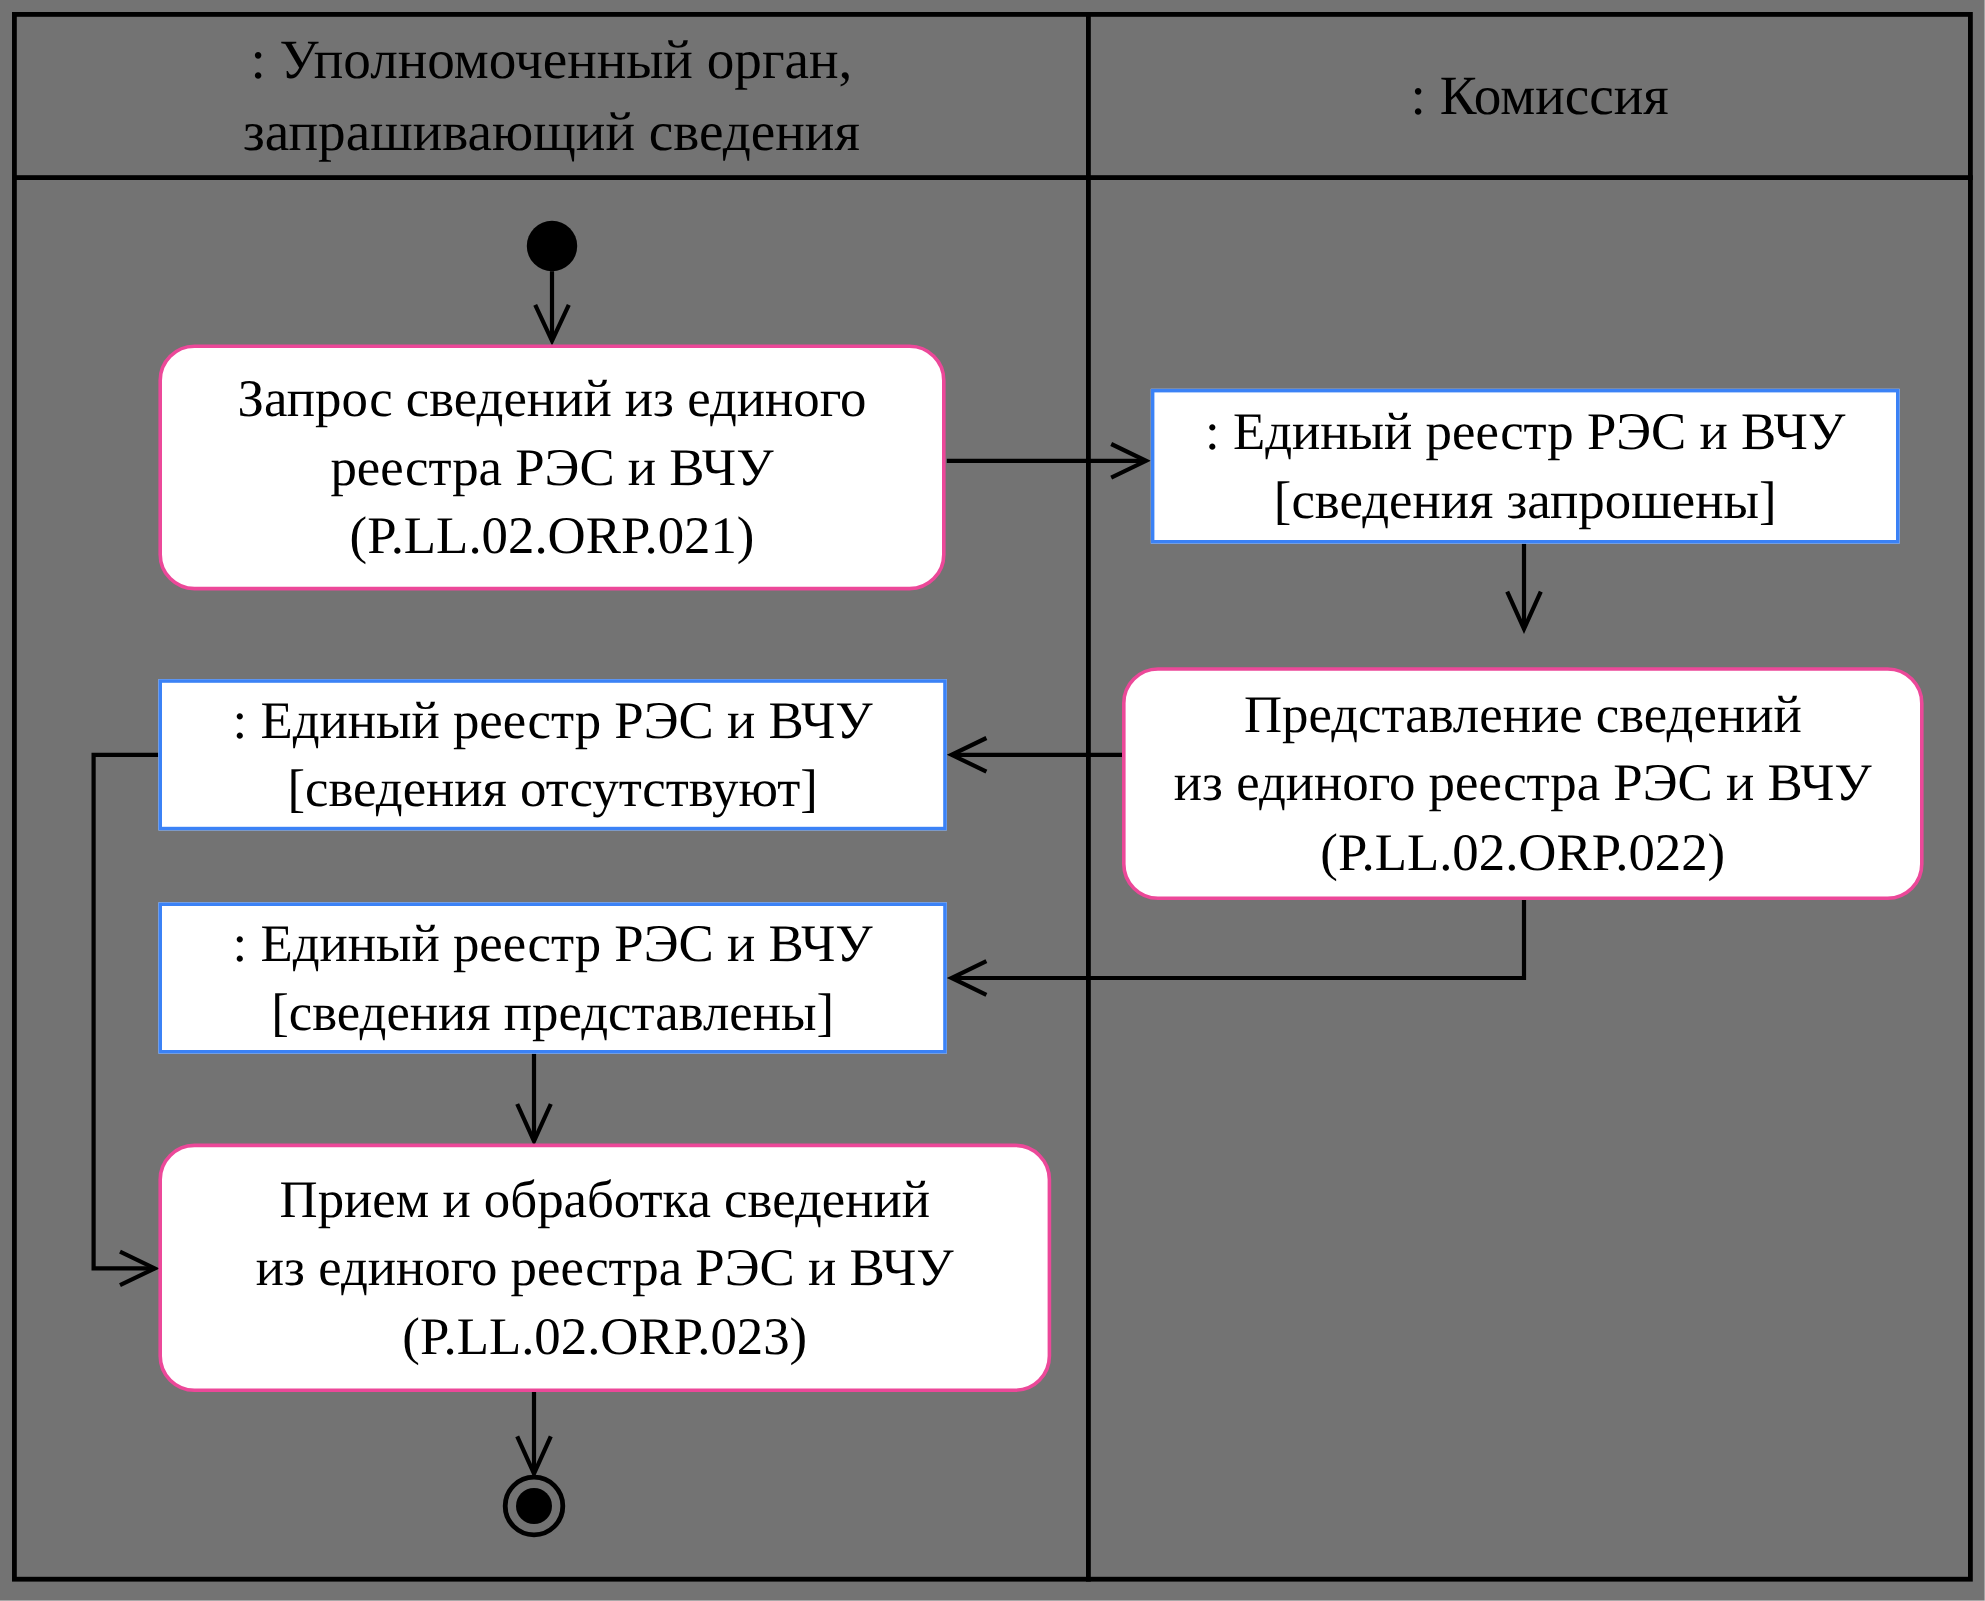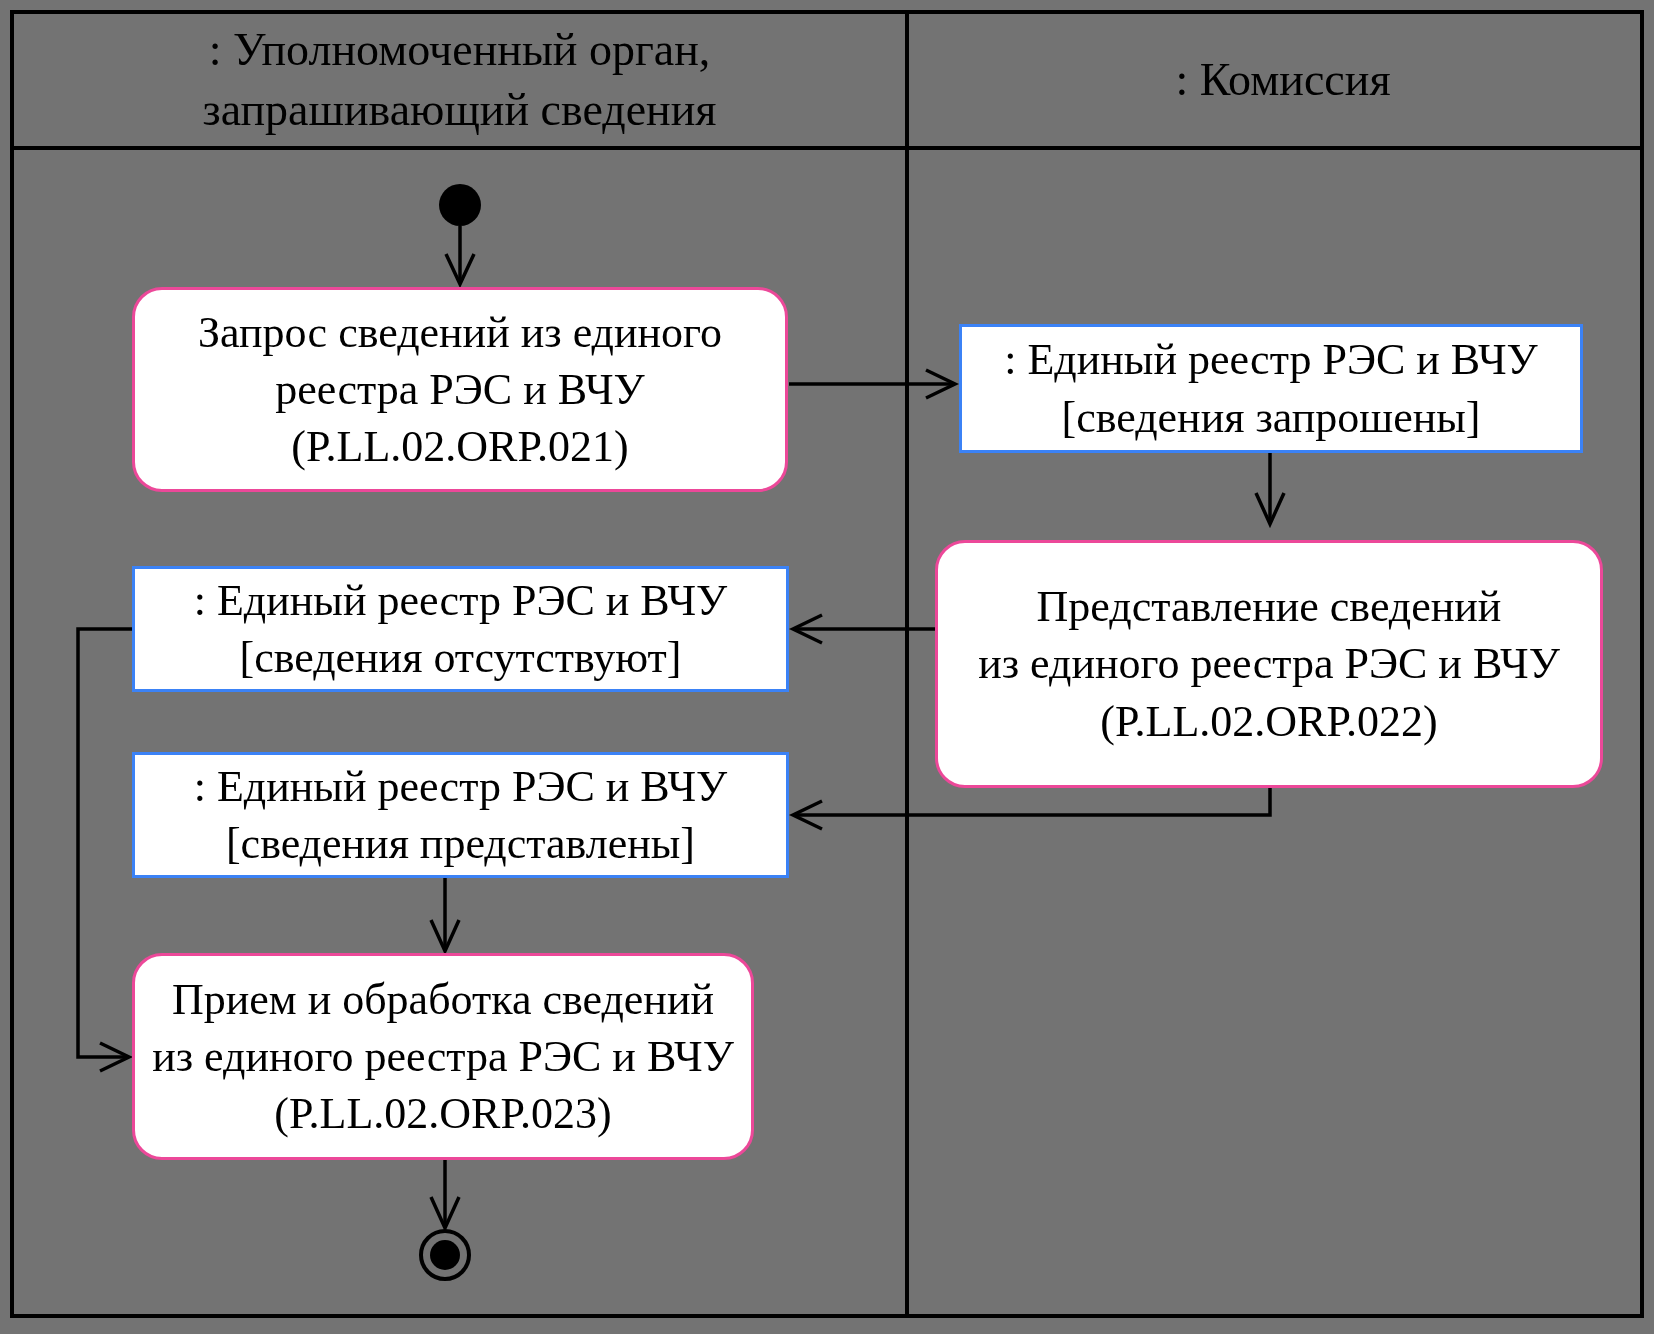--- a/index.html
+++ b/index.html
@@ -57,24 +57,24 @@
     font-size: 44px;
     line-height: 1.3;
     white-space: pre;
     box-sizing: border-box;
   }
   .action { border: 3px solid #ec4899; border-radius: 30px; }
   .object { border: 3px solid #3b82f6; }
 
   #node-request            { left: 132px; top: 287px; width: 656px; height: 205px; }
   #node-registry-requested { left: 959px; top: 324px; width: 624px; height: 129px; }
-  #node-present            { left: 935px; top: 540px; width: 668px; height: 248px; }
+  #node-present            { left: 935px; top: 556px; width: 668px; height: 194px; }
   #node-registry-absent    { left: 132px; top: 566px; width: 657px; height: 126px; }
   #node-registry-presented { left: 132px; top: 752px; width: 657px; height: 126px; }
-  #node-receive            { left: 132px; top: 953px; width: 622px; height: 207px; }
+  #node-receive            { left: 132px; top: 953px; width: 744px; height: 207px; }
 
   svg.overlay {
     position: absolute;
     left: 0; top: 0;
     pointer-events: none;
   }
   .edge {
     stroke: #000;
     stroke-width: 3.5;
     fill: none;

